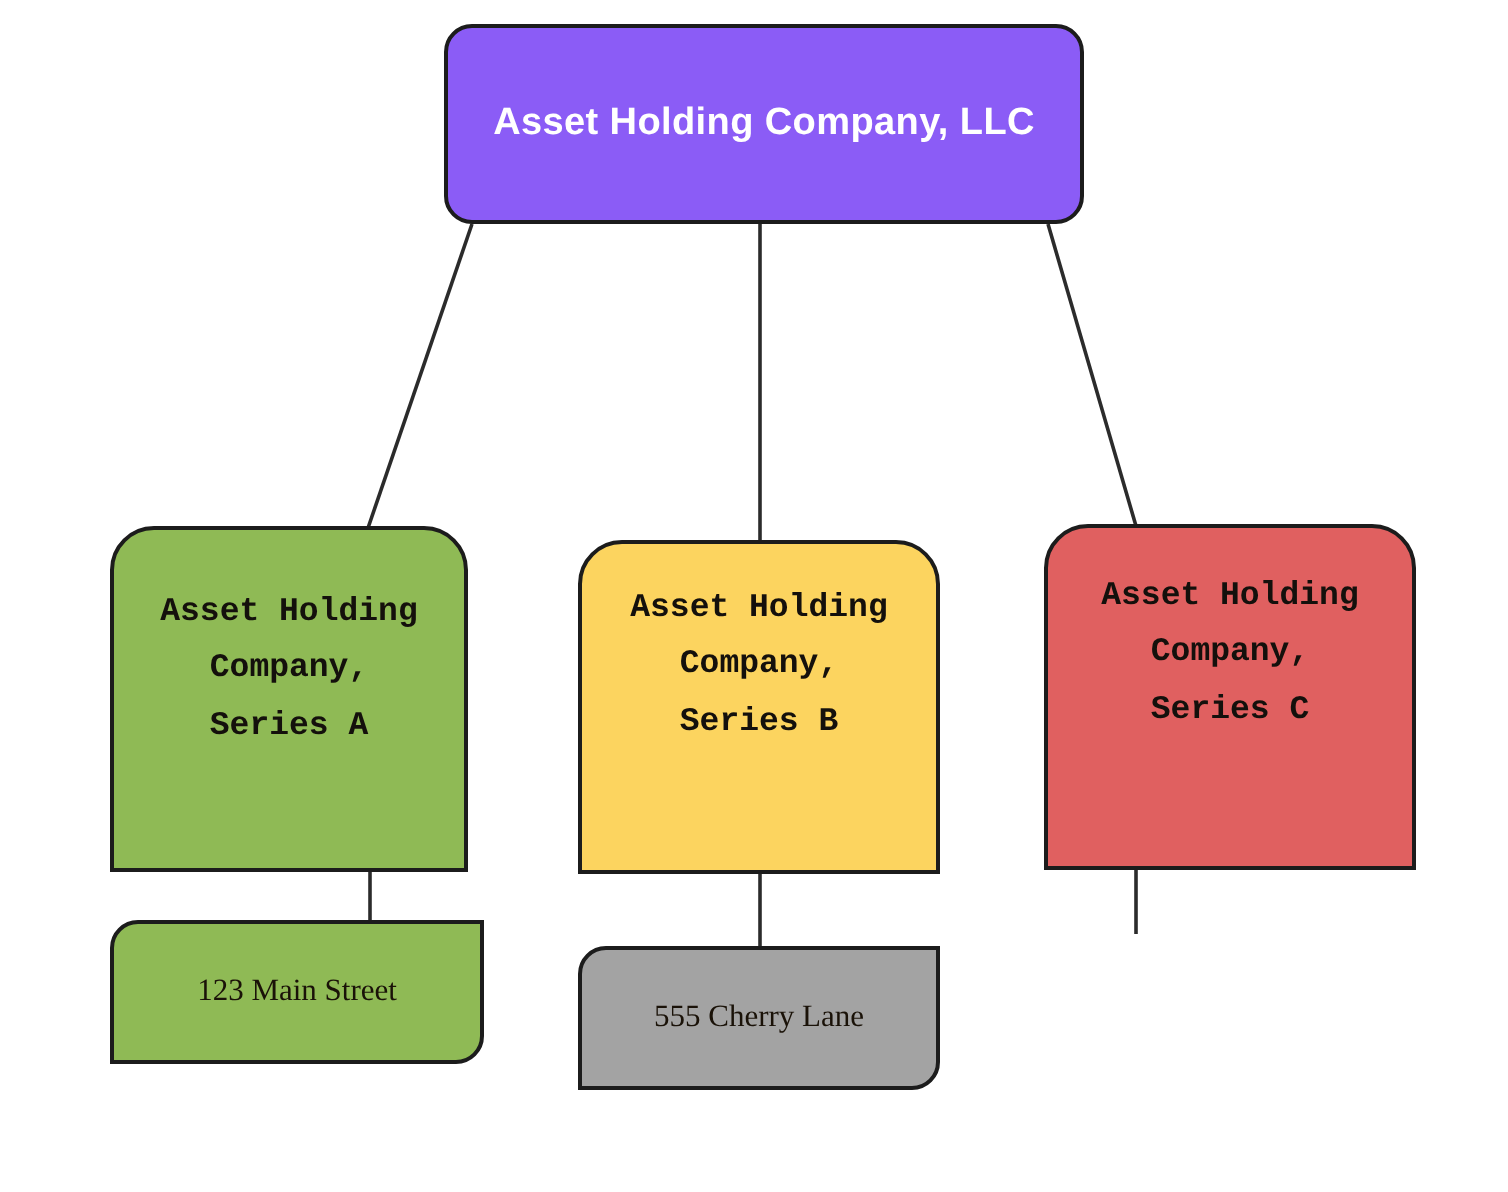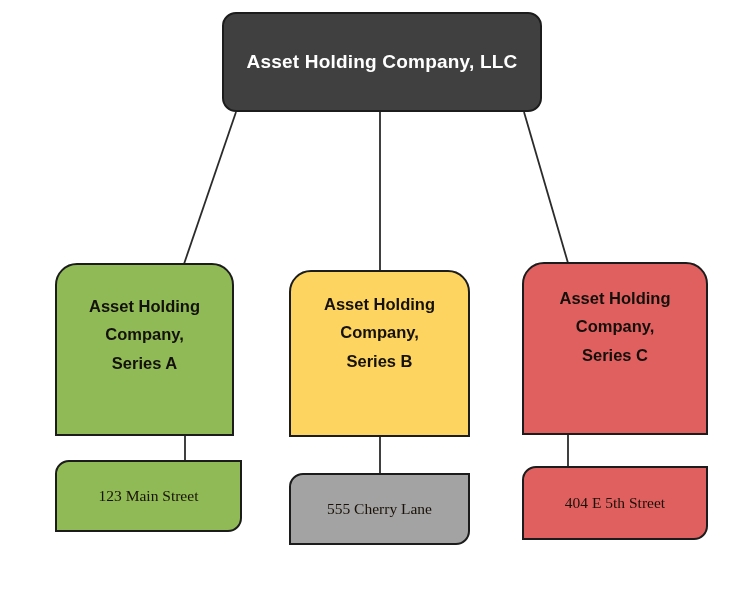--- a/index.html
+++ b/index.html
@@ -41,35 +41,35 @@
     width: 100%;
     white-space: pre-line;
   }
 
   
   .root-node {
     left: 222px;
     top: 12px;
     width: 320px;
     height: 100px;
-    background: #404040;
+    background: #8b5cf6;
     border-radius: 14px;
   }
   .root-node .node-label {
     color: #ffffff;
     font-family: "Liberation Sans", sans-serif;
     font-size: 19px;
     font-weight: bold;
     letter-spacing: 0.2px;
   }
 
   
   .series-node .node-label {
     color: #14100c;
-    font-family: Liberation Sans, sans-serif;
+    font-family: Liberation Mono, monospace;
     font-size: 16.5px;
     font-weight: bold;
     line-height: 1.72;
   }
   .series-a {
     left: 55px;
     top: 263px;
     width: 179px;
     height: 173px;
     background: #8fba55;
@@ -167,17 +167,14 @@
   </div>
 
   <div class="node address-node address-a">
     <span class="node-label">123 Main Street</span>
   </div>
 
   <div class="node address-node address-b">
     <span class="node-label">555 Cherry Lane</span>
   </div>
 
-  <div class="node address-node address-c">
-    <span class="node-label">404 E 5th Street</span>
-  </div>
 
 </div>
 
 </body></html>

